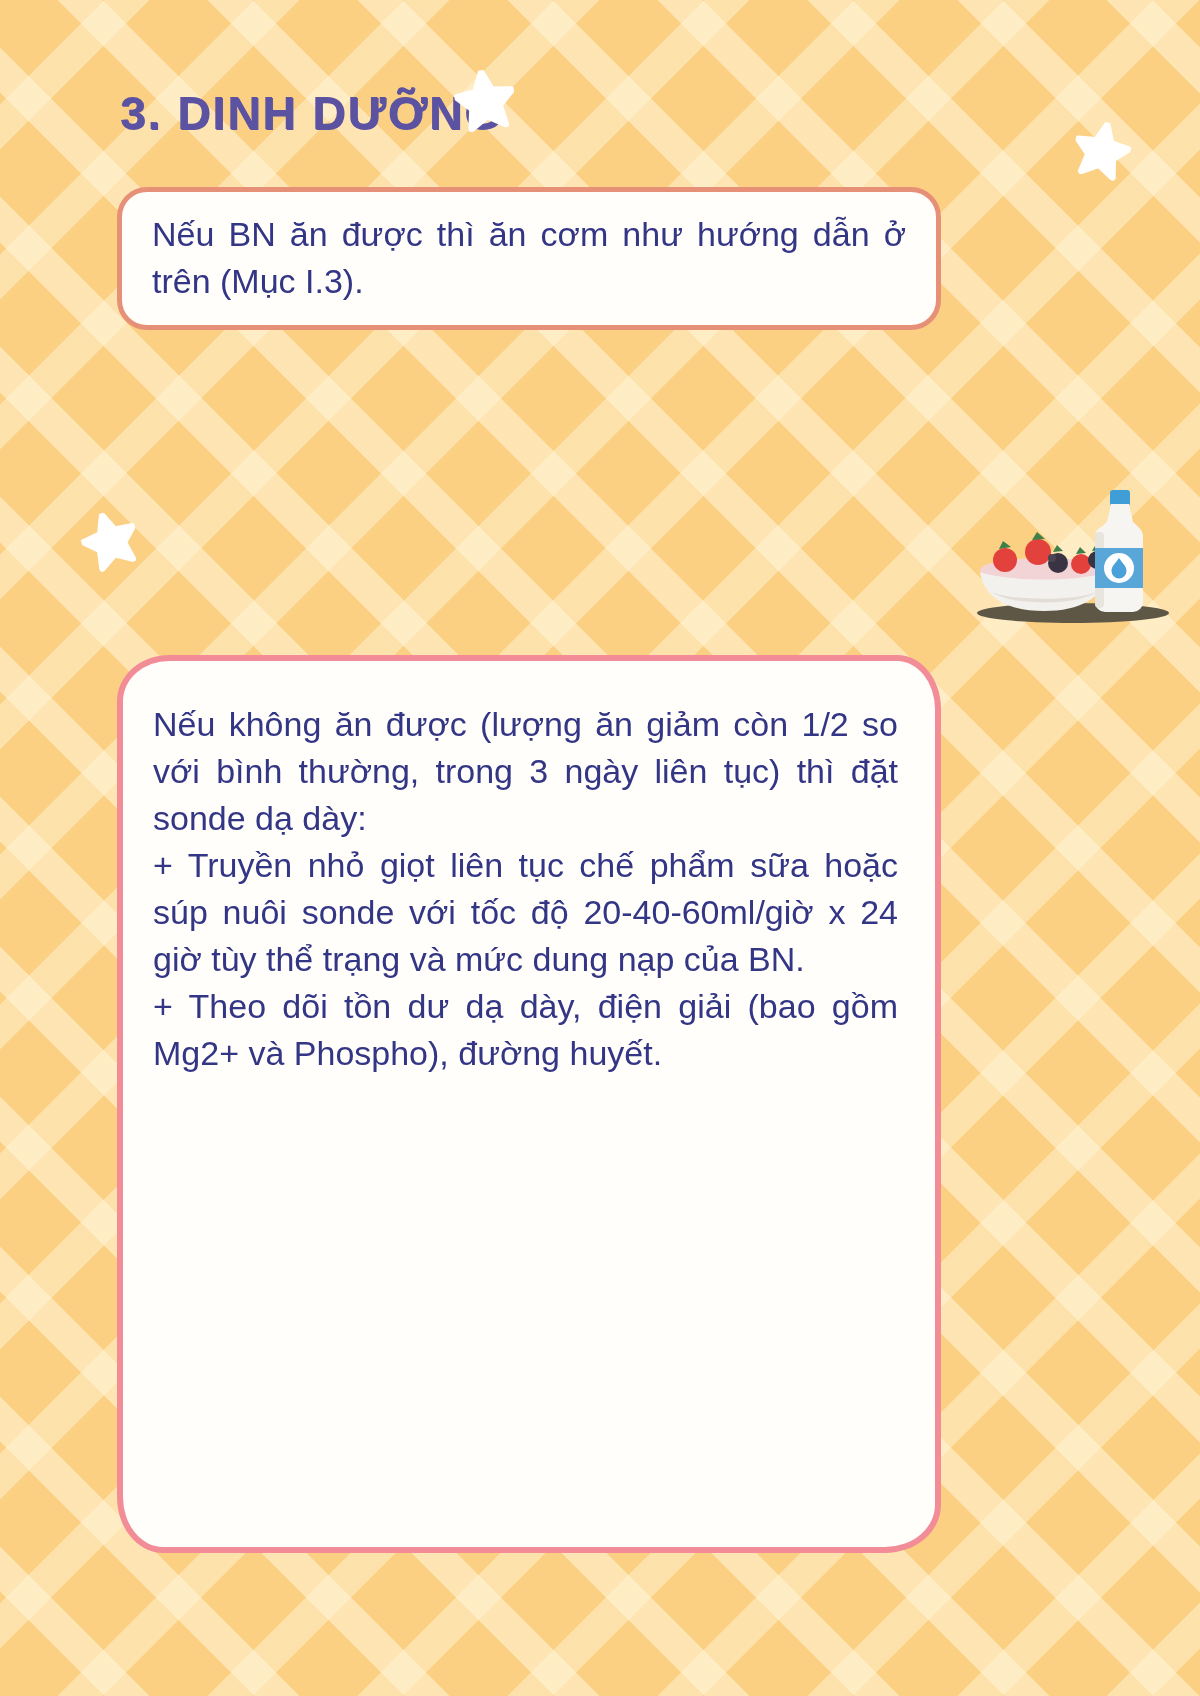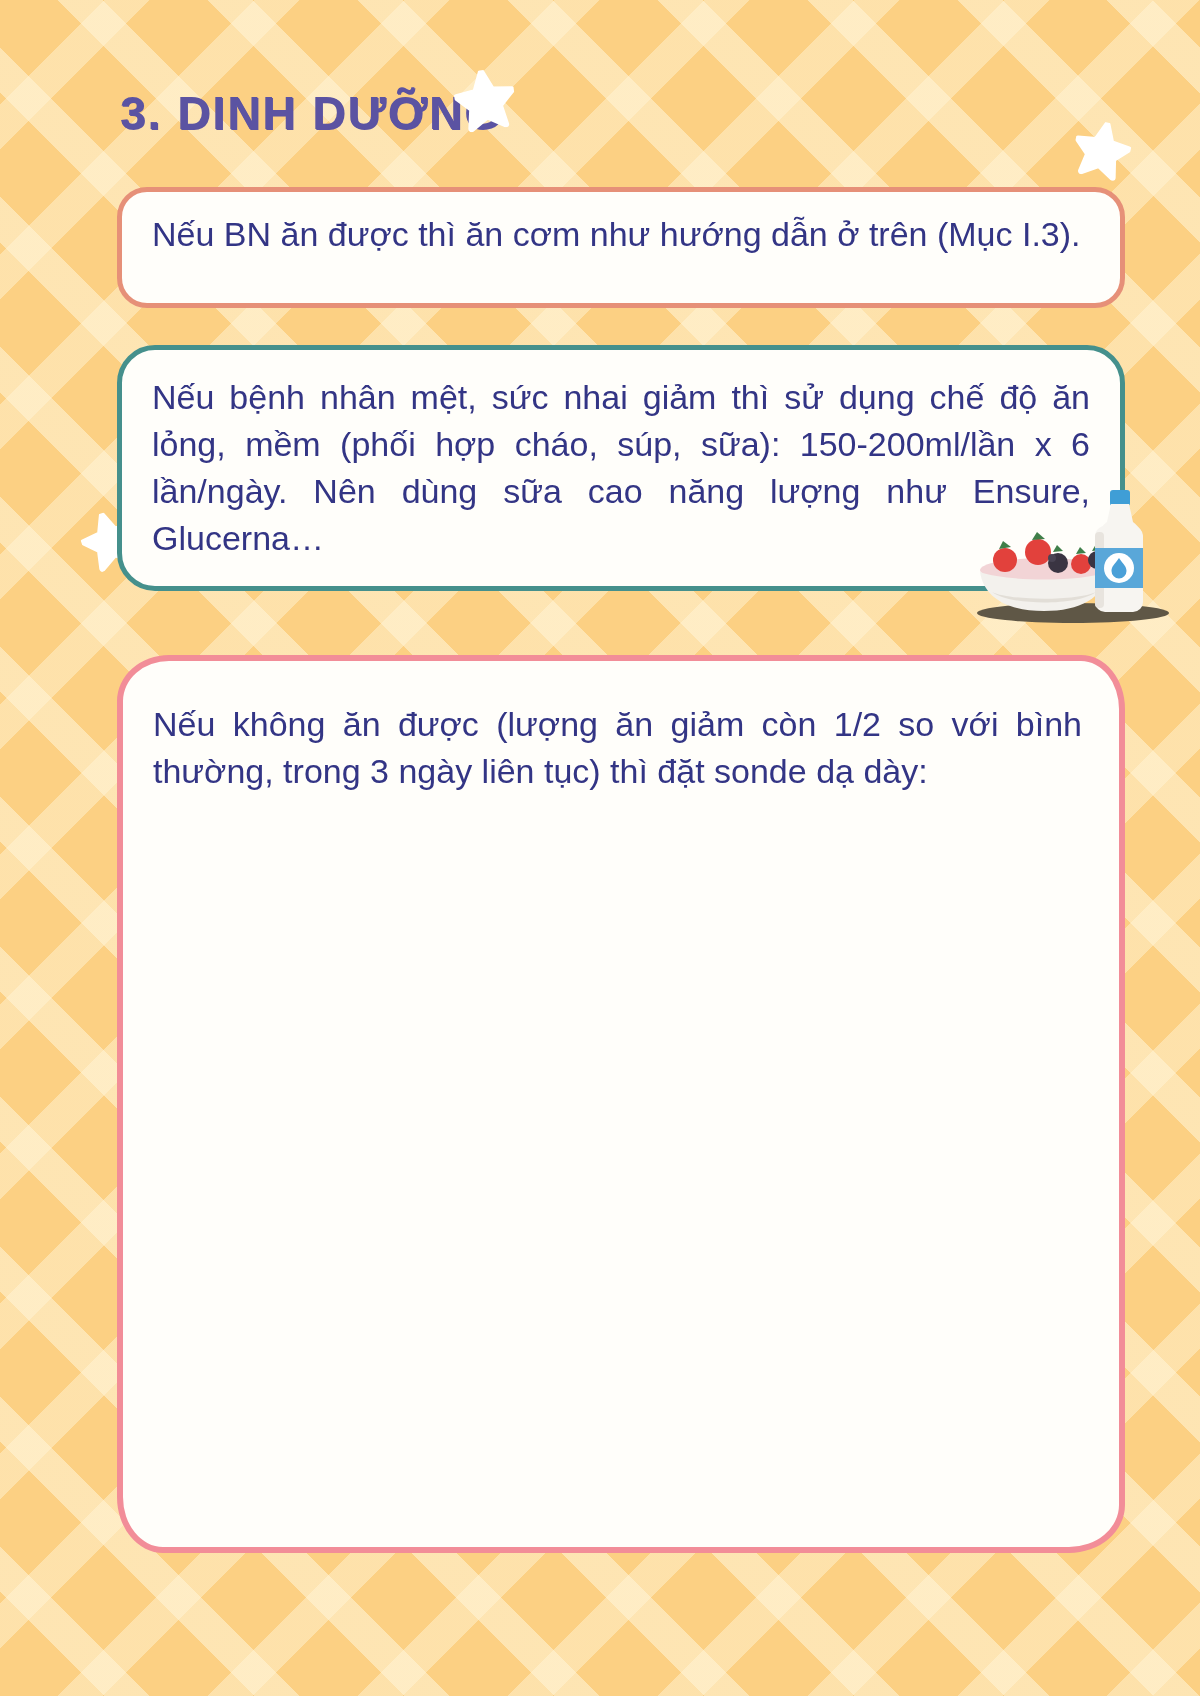--- a/index.html
+++ b/index.html
@@ -18,21 +18,21 @@
     font-size:46px;font-weight:bold;letter-spacing:2px;
     color:#5b53a2;
     text-shadow:1px 1px 0 #5b53a2;
   }
   .star{position:absolute;}
   .star svg{display:block;width:100%;height:100%;}
   .star-title{left:455px;top:70px;width:60px;height:60px;transform:rotate(-8deg);z-index:1;}
   .star-corner{left:1074px;top:122px;width:56px;height:56px;transform:rotate(12deg);z-index:1;}
   .star-side{left:82px;top:512px;width:56px;height:56px;transform:rotate(-18deg);z-index:1;}
   .card{
-    position:absolute;left:117px;width:1008px;
+    position:absolute;left:117px;width:824px;
     box-sizing:border-box;
     background:#fffefa;
     color:#333585;
     font-size:34px;line-height:47px;
     text-align:justify;
     z-index:2;
   }
   .card p{margin:0;}
   .card-1{
     top:187px;min-height:121px;
@@ -75,26 +75,25 @@
   <div class="star star-side">
     <svg viewBox="0 0 54 54">
         <polygon points="27,2 34.3,18.8 52,21.1 39.2,33.4 42.5,51 27,41.5 11.5,51 14.8,33.4 2,21.1 19.7,18.8" fill="#ffffff" stroke="#ffffff" stroke-width="6" stroke-linejoin="round"></polygon>
       </svg>
   </div>
 
   <div class="card card-1">
     <p>Nếu BN ăn được thì ăn cơm như hướng dẫn ở trên (Mục I.3).</p>
   </div>
 
-  <div class="card card-2">
-    <p>Nếu bệnh nhân mệt, sức nhai giảm thì sử dụng chế độ ăn lỏng, mềm (phối hợp cháo, súp, sữa): 150-200ml/lần x 6 lần/ngày. Nên dùng sữa cao năng lượng như Ensure, Glucerna…</p>
-  </div>
 
   <div class="card card-3">
     <p>Nếu không ăn được (lượng ăn giảm còn 1/2 so với bình thường, trong 3 ngày liên tục) thì đặt sonde dạ dày:</p>
+    <p>+ Truyền nhỏ giọt liên tục chế phẩm sữa hoặc súp nuôi sonde với tốc độ 20-40-60ml/giờ x 24 giờ tùy thể trạng và mức dung nạp của BN.</p>
+    <p>+ Theo dõi tồn dư dạ dày, điện giải (bao gồm Mg2+ và Phospho), đường huyết.</p>
   </div>
 
   <div class="illustration">
     <svg viewBox="0 0 240 170">
 
       <ellipse cx="123" cy="143" rx="96" ry="10" fill="#5f5746"></ellipse>
 
       <g>
         <ellipse cx="94" cy="100" rx="64" ry="12" fill="#f2d4d6"></ellipse>
 

